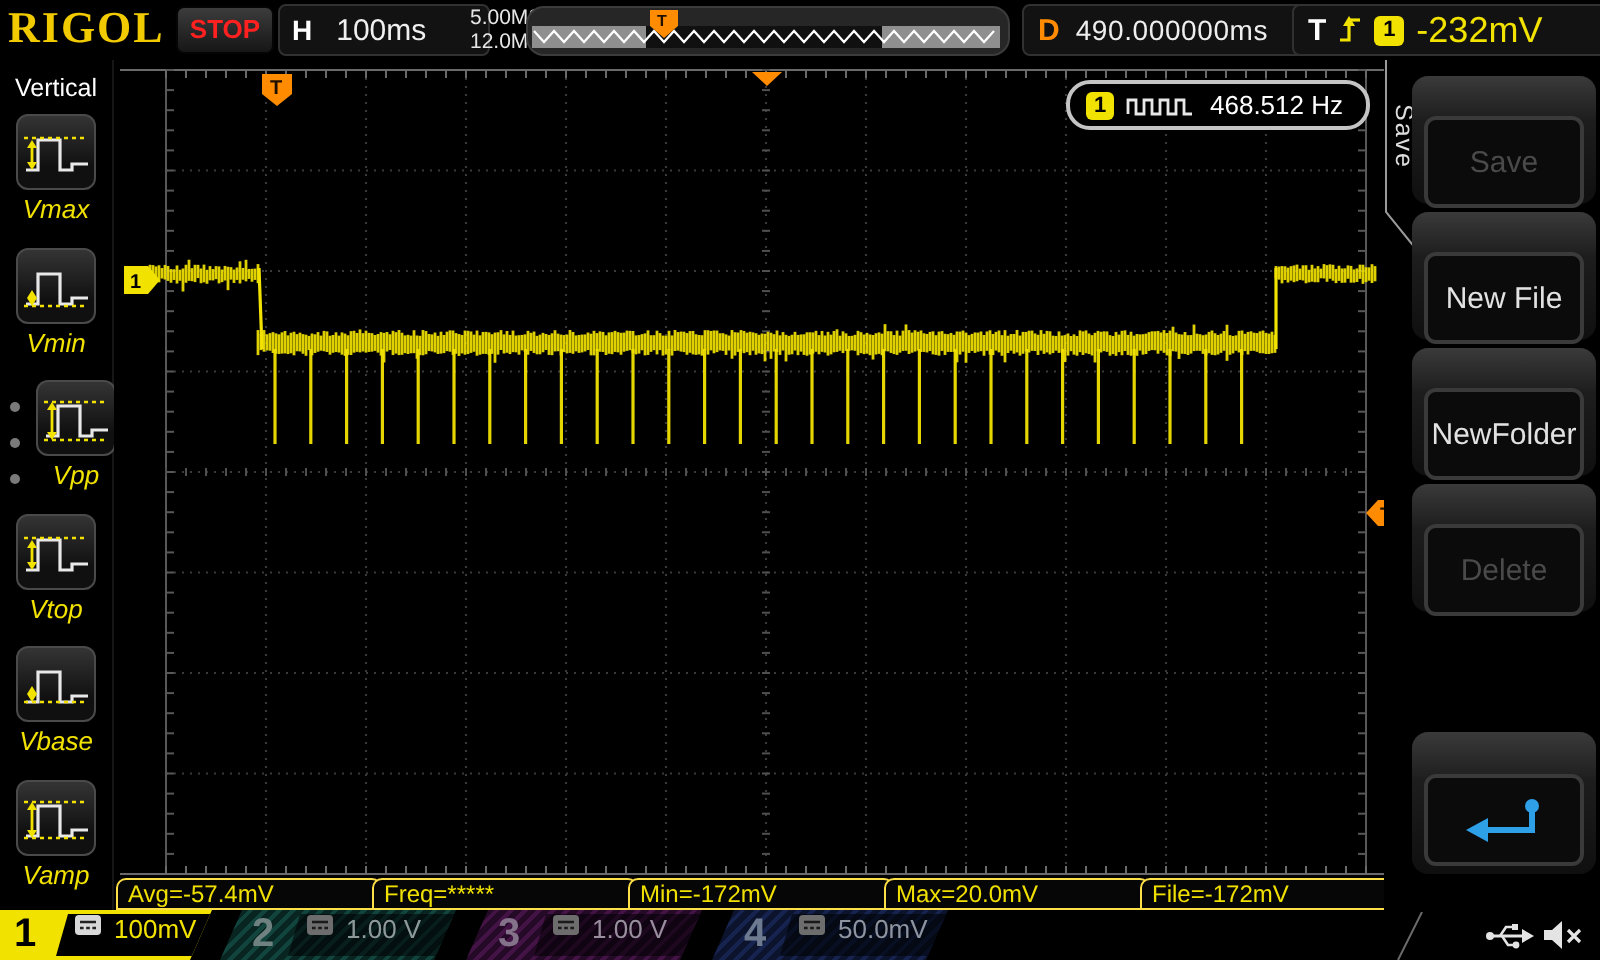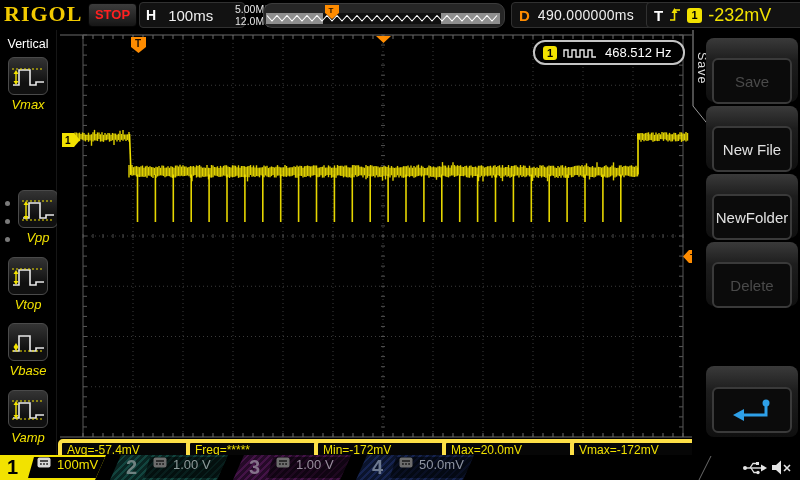--- a/index.html
+++ b/index.html
@@ -42,21 +42,21 @@
 
   
   .screen{position:absolute;left:57px;top:30px;width:643px;height:427px;background:#000;}
   .freq-badge{position:absolute;left:476px;top:10px;width:132px;height:21px;background:#000;
         border:2px solid #c4c4c4;border-radius:12px;display:flex;align-items:center;gap:6px;
         padding:0 8px;color:#fff;font-size:13px;}
   .freq-chip{width:14px;height:14px;line-height:14px;font-size:11px;}
 
   
   .meas-box{position:absolute;top:439px;height:14px;width:126px;background:#060606;
-        border:4px solid #fde047;border-radius:5px 5px 0 0;color:#f0e000;font-size:12px;
+        border:1px solid #fde047;border-radius:5px 5px 0 0;color:#f0e000;font-size:12px;
         line-height:14px;padding-left:5px;overflow:hidden;white-space:nowrap;}
 
   
   .menu{position:absolute;left:692px;top:30px;width:108px;height:425px;background:#000;}
   .menu-tab{position:absolute;left:3px;top:22px;writing-mode:vertical-rl;color:#ddd;
         font-size:12.5px;letter-spacing:1px;}
   .slot{position:absolute;left:14px;width:92px;height:64px;border-radius:8px;
         background:linear-gradient(180deg,#3a3a3a,#1d1d1d 35%,#0f0f0f);}
   .mbtn{position:absolute;left:20px;width:80px;height:46px;border-radius:6px;background:#0b0b0b;
         border:2px solid #3a3a3a;color:#e2e2e2;font-size:15px;display:flex;align-items:center;
@@ -121,20 +121,30 @@
 
     <div class="sb-item" style="top:27px;">
       <button class="sb-icon-btn"><svg class="side-icon" width="38" height="36">
             <path d="M4,27 H10 V12 H21 V27 H27 V24 H35" stroke="#e8e8e8" stroke-width="1.6" fill="none"></path>
             <line x1="3" y1="11" x2="35" y2="11" stroke="#f2e200" stroke-width="1.2" stroke-dasharray="2 2"></line>
             <line x1="7" y1="15" x2="7" y2="24" stroke="#f2e200" stroke-width="1.4"></line>
             <polygon points="4.5,16 9.5,16 7,12" fill="#f2e200"></polygon>
             <polygon points="4.5,23 9.5,23 7,27" fill="#f2e200"></polygon>
           </svg></button>
       <div class="sb-label">Vmax</div>
+    </div>
+    <div class="sb-item" style="top:94px;">
+      <button class="sb-icon-btn"><svg class="side-icon" width="38" height="36">
+            <path d="M4,27 H10 V12 H21 V27 H27 V24 H35" stroke="#e8e8e8" stroke-width="1.6" fill="none"></path>
+            <line x1="3" y1="28" x2="35" y2="28" stroke="#f2e200" stroke-width="1.2" stroke-dasharray="2 2"></line>
+            <line x1="7" y1="23" x2="7" y2="25" stroke="#f2e200" stroke-width="1.4"></line>
+            <polygon points="4.5,24 9.5,24 7,20" fill="#f2e200"></polygon>
+            <polygon points="4.5,24 9.5,24 7,28" fill="#f2e200"></polygon>
+          </svg></button>
+      <div class="sb-label">Vmin</div>
     </div>
     <div class="sb-item" style="top:160px;padding-left:10px;">
       <button class="sb-icon-btn"><svg class="side-icon" width="38" height="36">
             <path d="M4,27 H10 V12 H21 V27 H27 V24 H35" stroke="#e8e8e8" stroke-width="1.6" fill="none"></path>
             <line x1="3" y1="10" x2="35" y2="10" stroke="#f2e200" stroke-width="1.2" stroke-dasharray="2 2"></line>
             <line x1="3" y1="29" x2="35" y2="29" stroke="#f2e200" stroke-width="1.2" stroke-dasharray="2 2"></line>
             <line x1="7" y1="13" x2="7" y2="26" stroke="#f2e200" stroke-width="1.4"></line>
             <polygon points="4.5,14 9.5,14 7,10" fill="#f2e200"></polygon>
             <polygon points="4.5,25 9.5,25 7,29" fill="#f2e200"></polygon>
           </svg></button>
@@ -972,21 +982,21 @@
       </svg>
       <span>468.512 Hz</span>
     </div>
   </main>
 
   <div>
     <div class="meas-box" style="left:58px;">Avg=-57.4mV</div>
     <div class="meas-box" style="left:186px;">Freq=*****</div>
     <div class="meas-box" style="left:314px;">Min=-172mV</div>
     <div class="meas-box" style="left:442px;">Max=20.0mV</div>
-    <div class="meas-box" style="left:570px;">Vmax=-172mV</div>
+    <div class="meas-box" style="left:570px;">File=-172mV</div>
   </div>
 
   <aside class="menu">
     <svg class="abs" style="left:0;top:0;" width="20" height="100">
       <polyline points="1,0 1,76 18,97" stroke="#9a9a9a" stroke-width="1" fill="none"></polyline>
     </svg>
     <div class="menu-tab">Save</div>
 
     <div class="slot" style="top:8px;"></div>
     <button class="mbtn disabled" style="top:28px;">Save</button>

